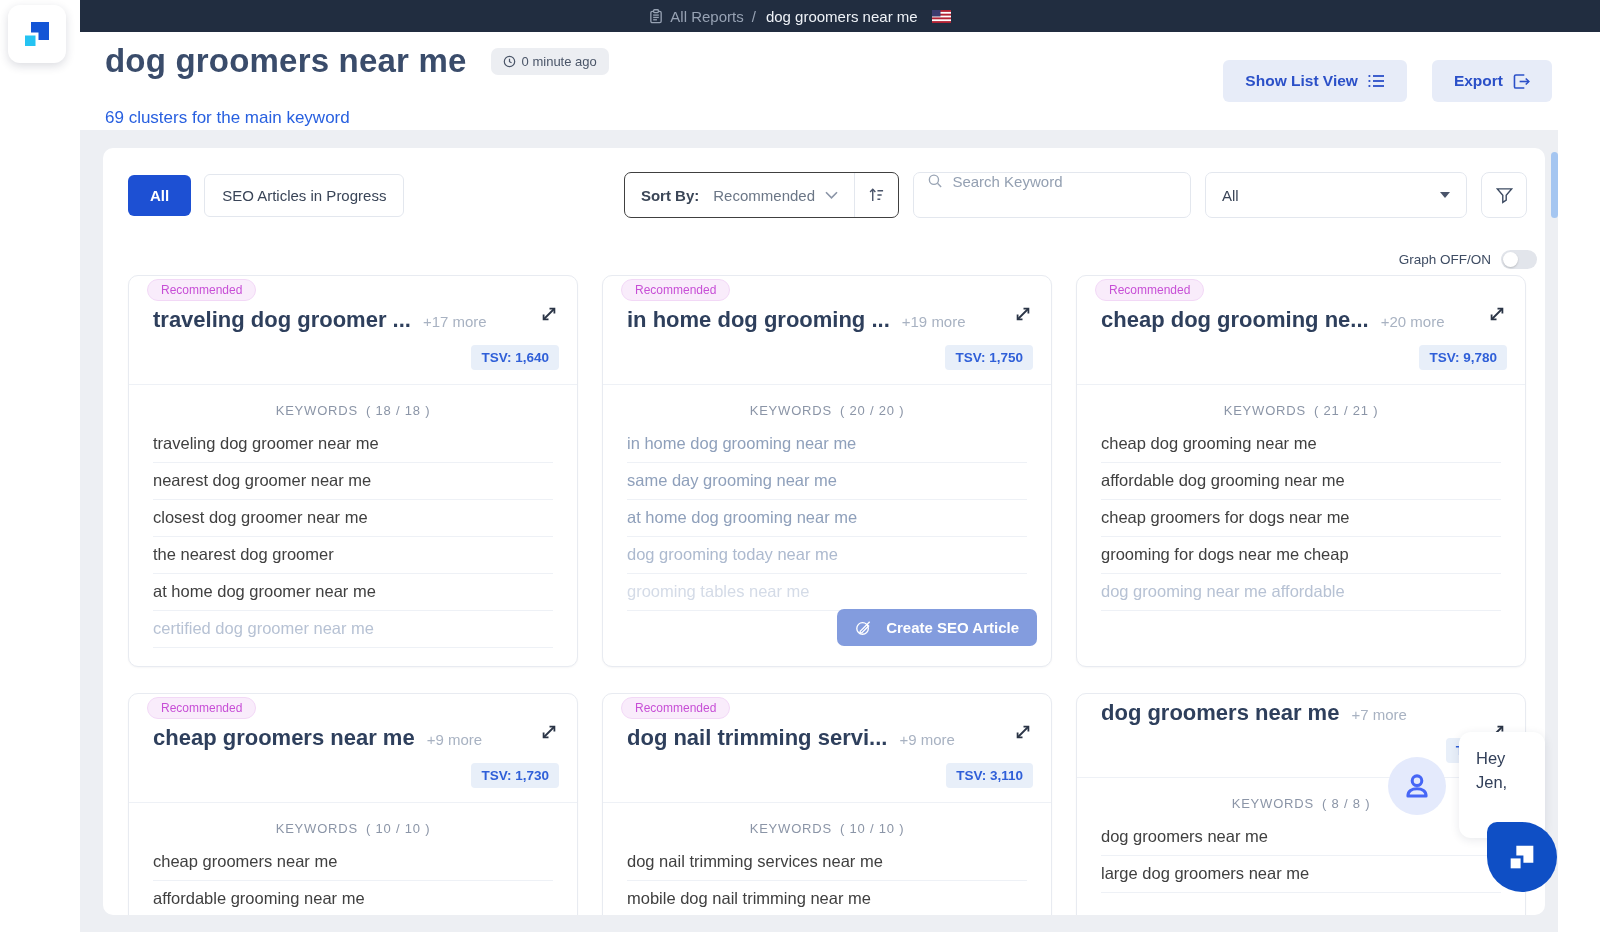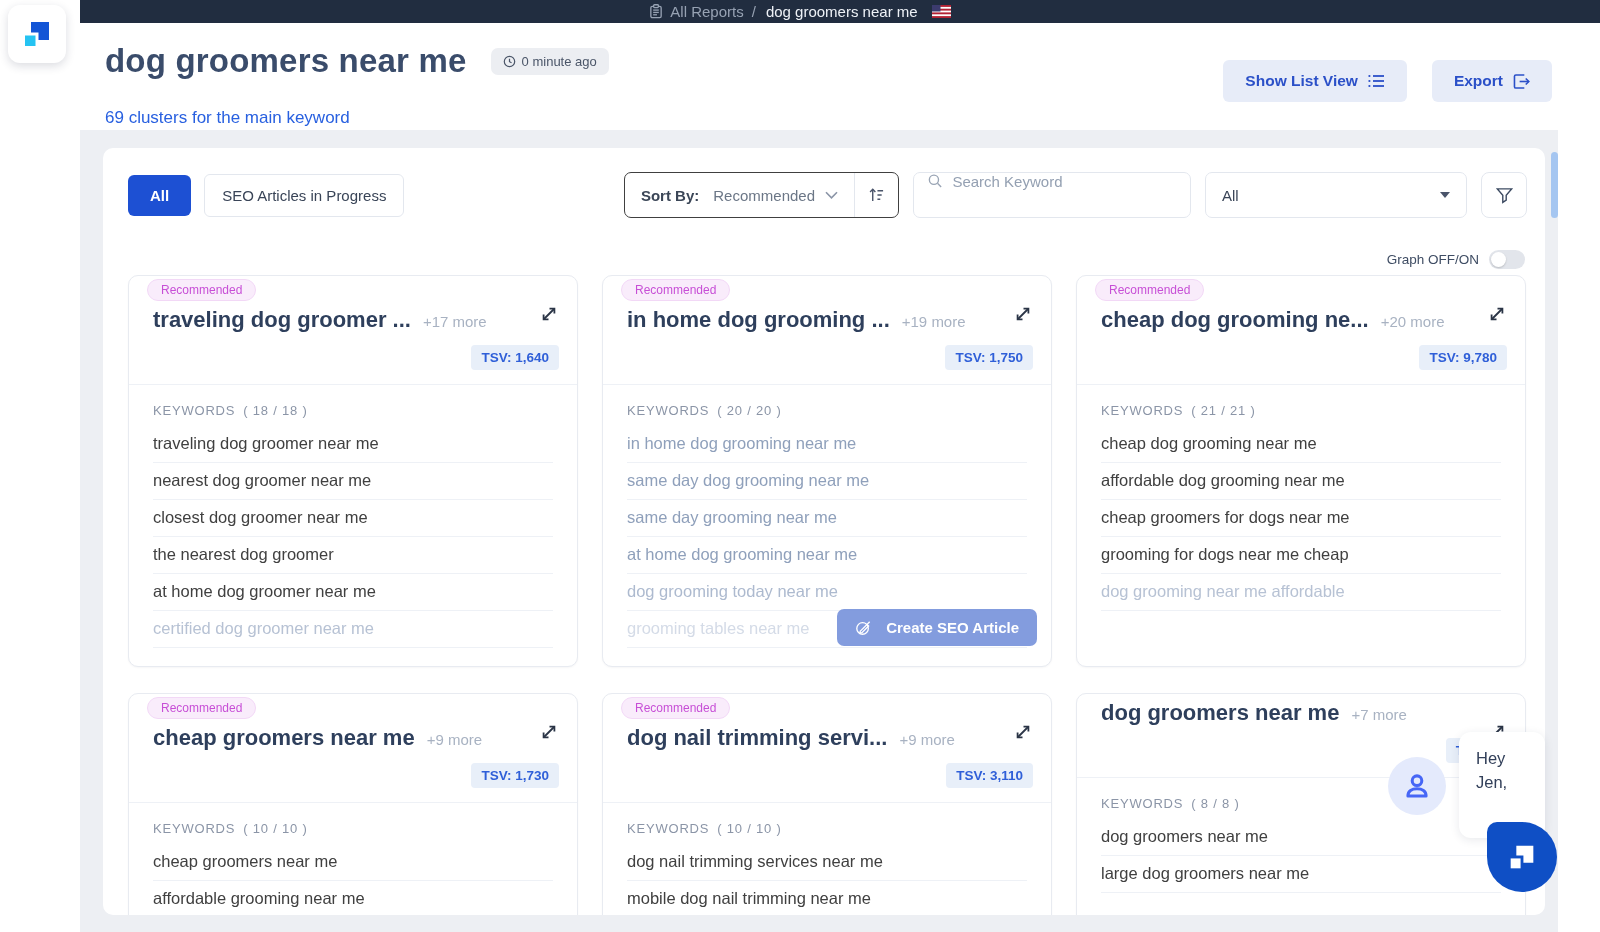--- a/index.html
+++ b/index.html
@@ -1,21 +1,21 @@
 <!DOCTYPE html>
 <html><head>
 <meta charset="utf-8">
 <style>
   * { margin:0; padding:0; box-sizing:border-box; }
   html,body { width:1600px; height:932px; overflow:hidden;
     font-family:"Liberation Sans", sans-serif; background:#fff; }
   body { position:relative; }
 
   
-  .topbar { position:absolute; left:0; top:0; width:1600px; height:23px;
+  .topbar { position:absolute; left:0; top:0; width:1600px; height:32px;
     background:#212d40; display:flex; align-items:center; justify-content:center;
     gap:8px; z-index:3; }
   .crumb-sec { color:#97a2b3; font-size:15px; display:flex; align-items:center; gap:7px; }
   .crumb-sep { color:#97a2b3; font-size:15px; }
   .crumb-cur { color:#eef2f7; font-size:15px; margin-left:2px; }
   .flag { margin-left:6px; display:inline-block; }
 
   
   .sidebar-strip { position:absolute; left:0; top:0; width:80px; height:932px;
     background:#fff; z-index:4; }
@@ -64,21 +64,21 @@
   .search-box input::placeholder { color:#94a0b2; }
   .select-box { width:262px; height:46px; border:1px solid #e3e7ee; border-radius:7px;
     display:flex; align-items:center; justify-content:space-between; padding:0 16px;
     font-size:15px; color:#394457; background:#fff; cursor:pointer; }
   .caret-down { width:0; height:0; border-left:5px solid transparent;
     border-right:5px solid transparent; border-top:6px solid #4a546a; }
   .funnel-btn { width:46px; height:46px; border:1px solid #e3e7ee; border-radius:8px;
     background:#fff; display:flex; align-items:center; justify-content:center; cursor:pointer; }
 
   
-  .graph-row { position:absolute; right:20px; top:102px; display:flex; align-items:center; gap:10px; }
+  .graph-row { position:absolute; right:8px; top:102px; display:flex; align-items:center; gap:10px; }
   .graph-label { font-size:13.5px; color:#3e4c63; }
   .switch { width:36px; height:19px; background:#e2e5eb; border-radius:10px;
     position:relative; cursor:pointer; }
   .switch .knob { position:absolute; left:2px; top:2px; width:15px; height:15px;
     background:#fff; border-radius:50%; box-shadow:0 1px 2px rgba(0,0,0,.18); }
 
   
   .grid { position:absolute; left:25px; top:127px; width:1397px;
     display:grid; grid-template-columns:450px 450px 450px; column-gap:24px; row-gap:26px; }
   .card { position:relative; height:392px; background:#fff; border:1px solid #e8ebf1;
@@ -90,21 +90,21 @@
   .card-title-row { display:flex; align-items:baseline; margin-top:6px; padding-right:36px; }
   .card-title { font-size:22px; font-weight:700; color:#2e3f5c; white-space:nowrap;
     overflow:hidden; }
   .card-more { font-size:15px; color:#a8b2c2; margin-left:12px; white-space:nowrap; }
   .expand-btn { position:absolute; right:18px; top:28px; width:20px; height:20px; cursor:pointer; }
   .tsv-row { display:flex; justify-content:flex-end; margin-top:12px; }
   .tsv-badge { background:#e8eff9; color:#2f5fd8; font-size:13.5px; font-weight:600;
     border-radius:4px; padding:5px 10px; }
   .card-div { border-bottom:1px solid #eef1f6; margin-top:14px; }
   .card-body { padding:18px 24px 0 24px; }
-  .kw-label { font-size:13px; color:#8b95a7; letter-spacing:.8px; display:flex; gap:8px; }
+  .kw-label { font-size:13px; color:#8b95a7; letter-spacing:.8px; display:flex; gap:8px;justify-content:center; }
   .kw-list { margin-top:8px; }
   .kw { font-size:16.5px; padding:8px 0 9px 0; border-bottom:1px solid #eef1f6; }
   .kw:last-child { border-bottom:1px solid #eef1f6; }
   .fade-0 { color:#404040; }
   .fade-1 { color:#b7c2d4; }
   .fade-2 { color:#8fa0bb; }
   .fade-3 { color:#adbacf; }
   .fade-4 { color:#d4dbe7; }
   .create-btn { position:absolute; right:14px; bottom:20px; background:rgba(122,148,219,.93);
     color:#fff; font-size:15px; font-weight:600; border:none; border-radius:7px;
@@ -302,21 +302,20 @@
               <path d="M9.5 15.4H4.6V10.5"></path>
     </svg>
     <div class="card-div"></div>
     <div class="card-body">
       <div class="kw-label">
         <span>KEYWORDS</span>
                 <span>( 20 / 20 )</span>
       </div>
       <div class="kw-list">
                 <div class="kw fade-2">in home dog grooming near me</div>
-                <div class="kw fade-2">same day dog grooming near me</div>
                 <div class="kw fade-2">same day grooming near me</div>
                 <div class="kw fade-2">at home dog grooming near me</div>
                 <div class="kw fade-3">dog grooming today near me</div>
                 <div class="kw fade-4">grooming tables near me</div>
               </div>
     </div>
     <button class="create-btn">
       <svg width="16" height="16" viewBox="0 0 18 18" fill="none" stroke="#fff" stroke-width="1.5">
         <circle cx="8.5" cy="9.5" r="6.5"></circle>
         <path d="M6 12.5 13.5 5l1.8 1.8-7.5 7.5-2.4.6z" fill="rgba(122,148,219,0)"></path>

